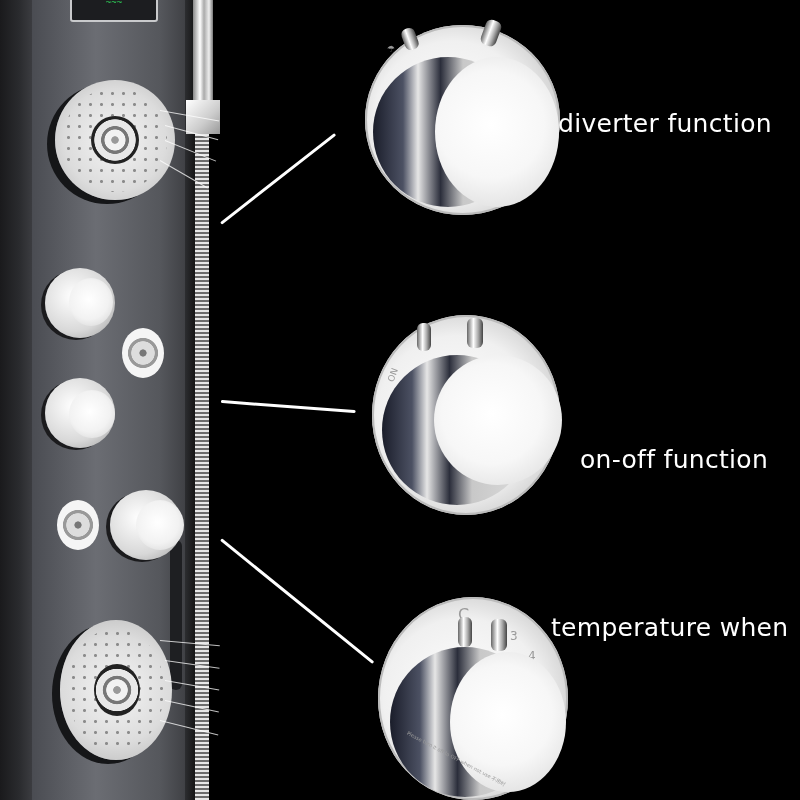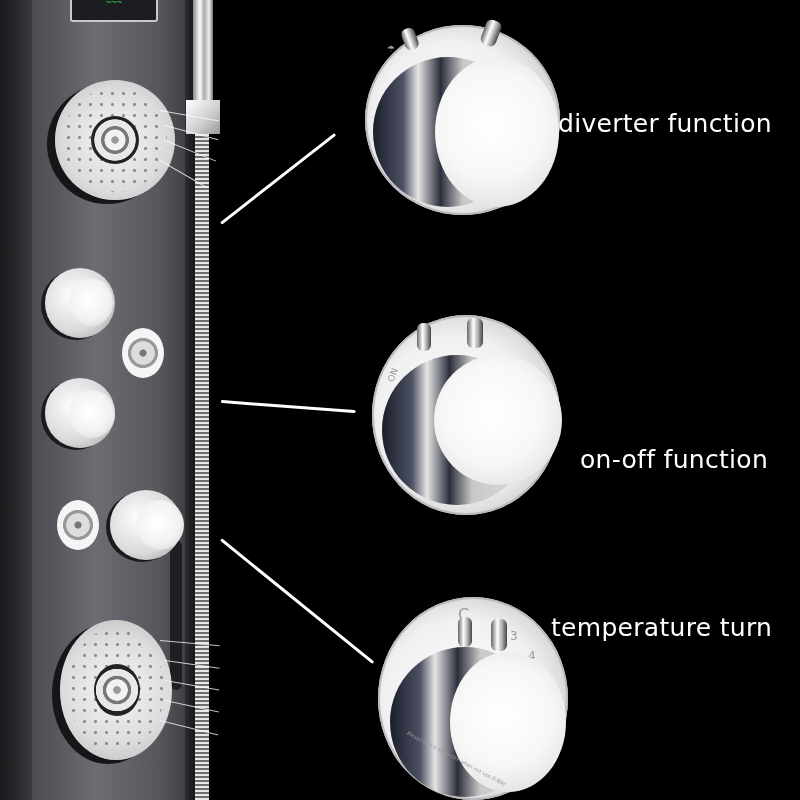--- a/index.html
+++ b/index.html
@@ -115,13 +115,13 @@
 <div class="abs big-base" style="left:378px;top:597px;width:190px;height:203px;">
   <div class="abs mark" style="left:80px;top:8px;font-size:16px;">C</div>
   <div class="abs mark" style="left:132px;top:32px;font-size:12px;">3</div>
   <div class="abs mark" style="left:150px;top:52px;font-size:12px;">4</div>
   <div class="abs pin" style="left:80px;top:20px;width:14px;height:30px;"></div>
   <div class="abs pin" style="left:113px;top:22px;width:16px;height:32px;"></div>
   <div class="abs big-body" style="left:12px;top:50px;width:150px;height:150px;"></div>
   <div class="abs big-cap" style="left:72px;top:55px;width:116px;height:140px;"></div>
   <div class="abs mark" style="left:20px;top:170px;font-size:5px;transform:rotate(28deg);width:160px;">Please turn it off to OFF when not use 不用时</div>
 </div>
-<div class="abs label" style="left:551px;top:613px;">temperature turn</div>
+<div class="abs label" style="left:551px;top:613px;">temperature when</div>
 
 </body></html>

